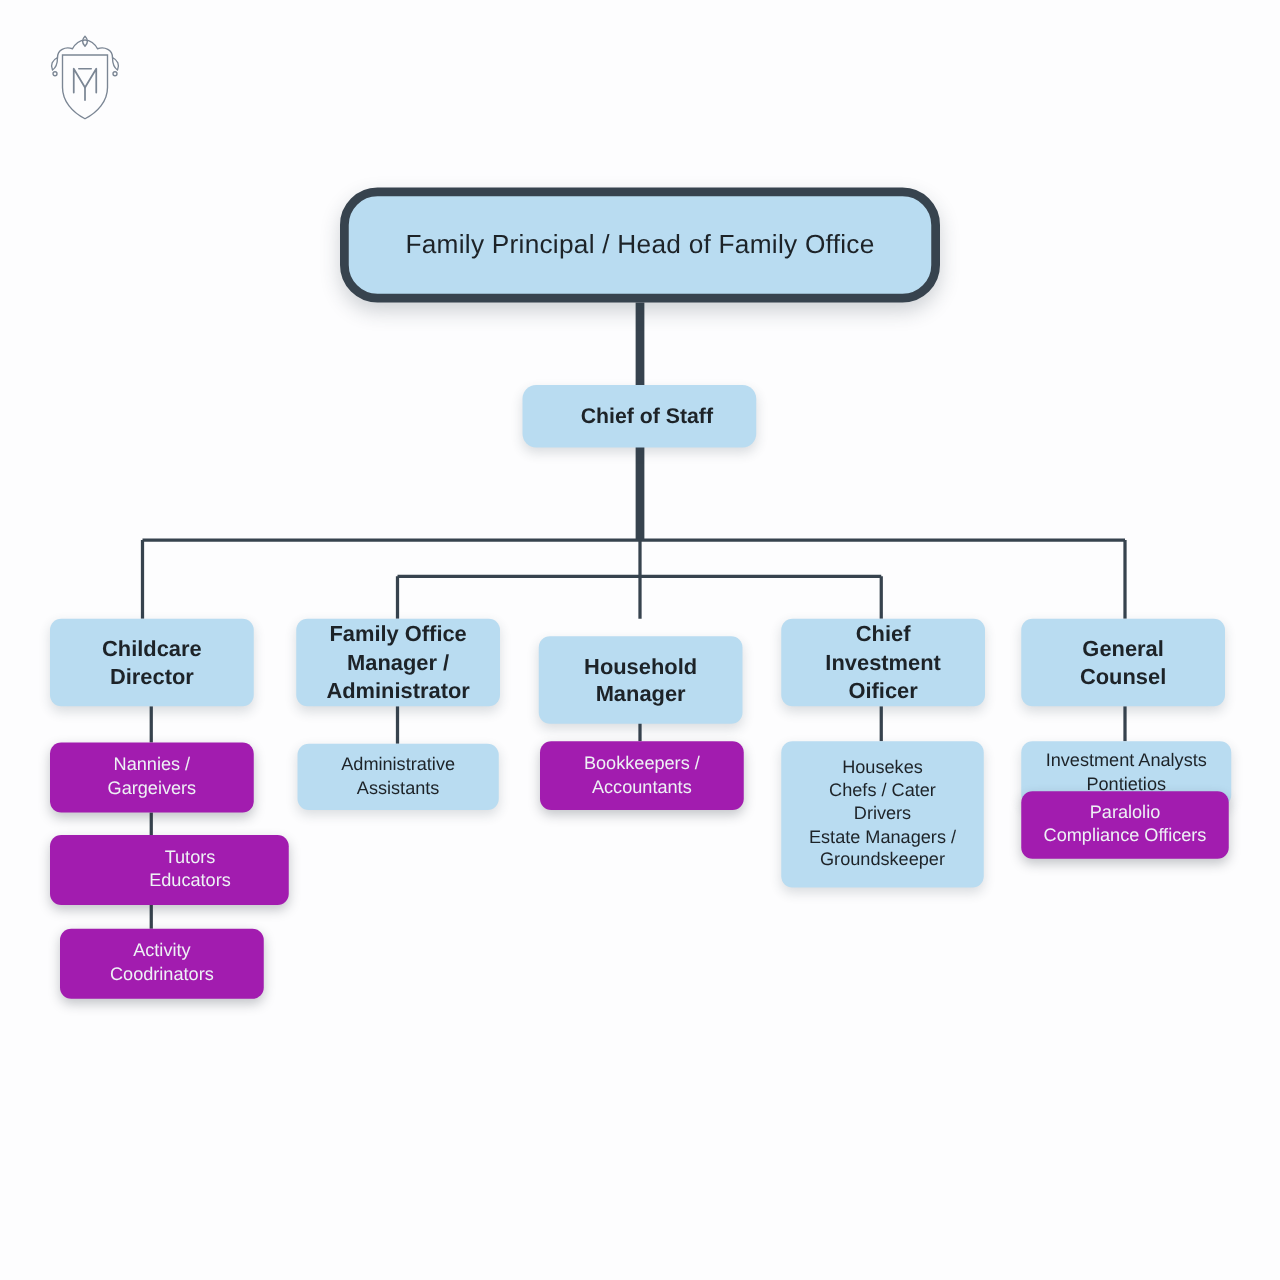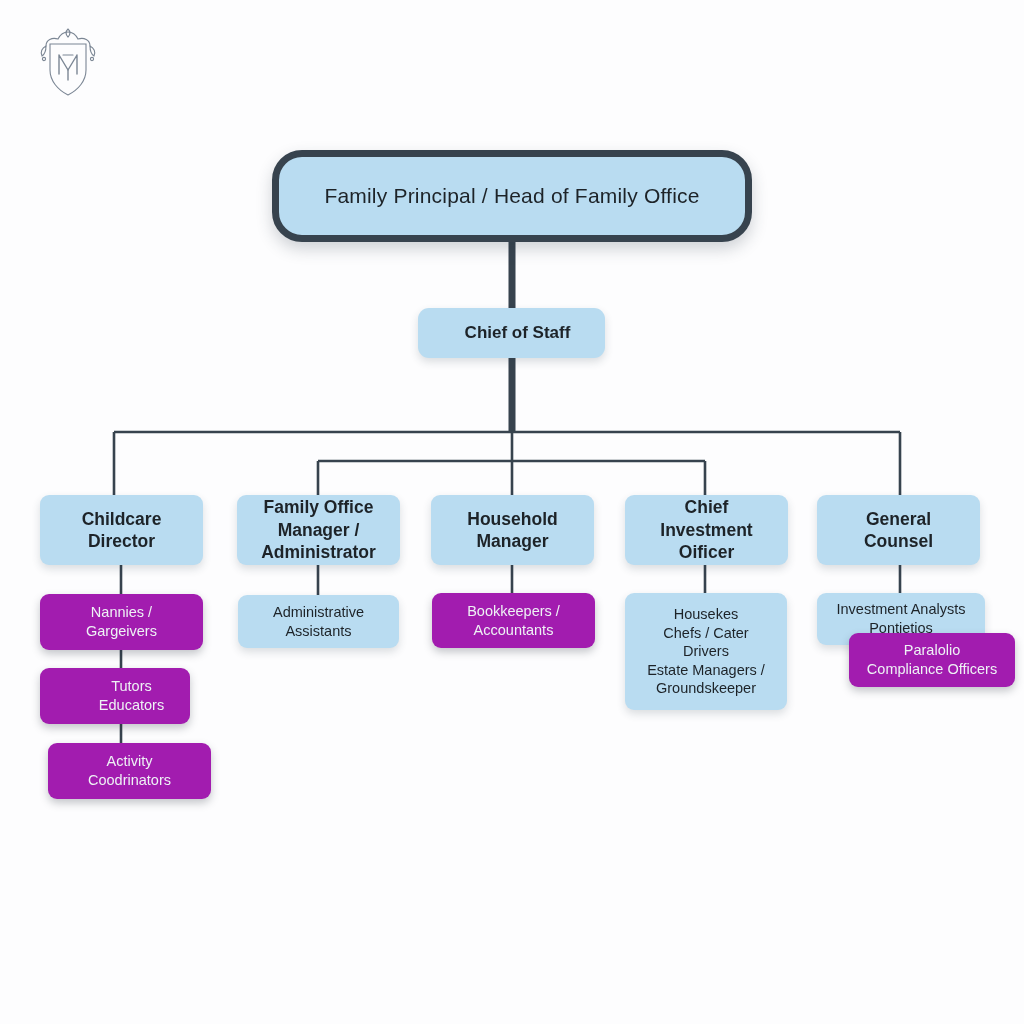--- a/index.html
+++ b/index.html
@@ -89,37 +89,37 @@
   
   .lvl2 {
     top: 495px;
     width: 163px;
     height: 70px;
     font-size: 17.5px;
     font-weight: bold;
   }
   #node-l2-0 { left: 40px; }
   #node-l2-1 { left: 237px; }
-  #node-l2-2 { left: 431px; }
+  #node-l2-2 { left: 431px; margin-top: 14px; }
   #node-l2-3 { left: 625px; }
   #node-l2-4 { left: 817px; }
 
   
   .lvl3 {
     font-size: 14.5px;
     font-weight: normal;
   }
   #node-l3-c0a { left: 40px;  top: 594px; width: 163px; height: 56px; }
-  #node-l3-c0b { left: 40px;  top: 668px; width: 150px; height: 56px; padding-left: 33px; }
+  #node-l3-c0b { left: 40px;  top: 668px; width: 191px; height: 56px; padding-left: 33px; }
   #node-l3-c0c { left: 48px;  top: 743px; width: 163px; height: 56px; }
   #node-l3-c1a { left: 238px; top: 595px; width: 161px; height: 53px; }
   #node-l3-c2a { left: 432px; top: 593px; width: 163px; height: 55px; }
   #node-l3-c3a { left: 625px; top: 593px; width: 162px; height: 117px; }
   #node-l3-c4a { left: 817px; top: 593px; width: 168px; height: 52px; }
-  #node-l3-c4b { left: 817px; top: 633px; width: 166px; height: 54px; z-index: 5; margin-left: 32px; }
+  #node-l3-c4b { left: 817px; top: 633px; width: 166px; height: 54px; z-index: 5; }
 </style>
 </head>
 <body>
 
 <div id="canvas">
 
   <svg id="logo" viewBox="0 0 64 74" fill="none" stroke="#7b8694" stroke-width="1.1">
     <path d="M10 20 C10 14 16 11 22 13 C24 9 28 6 32 6 C36 6 40 9 42 13 C48 11 54 14 54 20" stroke-linecap="round"></path>
     <path d="M32 3 C30 5 29 8 32 11 C35 8 34 5 32 3" stroke-linecap="round"></path>
     <path d="M10 20 C6 22 4 26 6 30 C9 28 10 24 10 20" stroke-linecap="round"></path>

